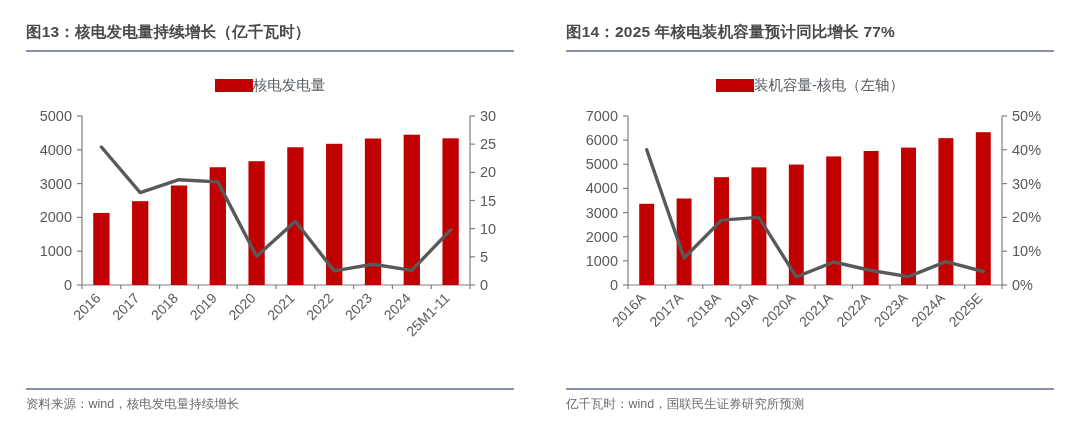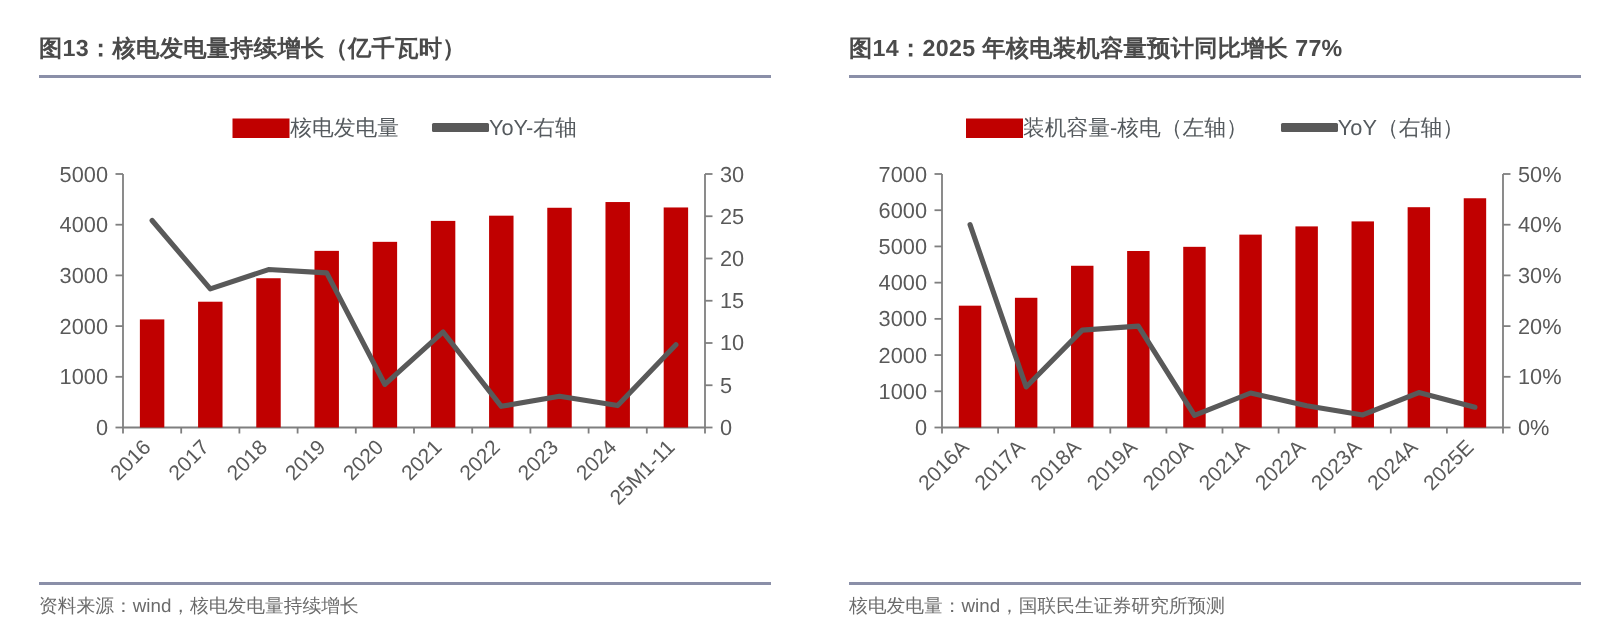--- a/index.html
+++ b/index.html
@@ -131,24 +131,20 @@
 <div class="page">
 
   <div class="panel">
     <div class="fig-title">图13：核电发电量持续增长（亿千瓦时）</div>
     <div class="title-rule"></div>
 
     <div class="legend">
       <div class="legend-item">
         <span class="swatch-bar"></span>
         <span>核电发电量</span>
-      </div>
-      <div class="legend-item">
-        <span class="swatch-line"></span>
-        <span>YoY-右轴</span>
       </div>
     </div>
 
     <div class="plot-wrap">
       <svg class="plot" id="svg-left" width="488" height="250" viewBox="0 0 488 250">
           <path d="M 56 6 L 56 175" class="axis-line"></path>
           <path d="M 56 175 L 444 175" class="axis-line"></path>
           <path d="M 444 6 L 444 175" class="axis-line"></path>
           <path d="M 51 175 L 56 175" class="tick-mark"></path>
           <text x="46" y="180" class="tick-label" text-anchor="end">0</text>
@@ -218,24 +214,20 @@
   </div>
 
   <div class="panel">
     <div class="fig-title">图14：2025 年核电装机容量预计同比增长 77%</div>
     <div class="title-rule"></div>
 
     <div class="legend">
       <div class="legend-item">
         <span class="swatch-bar"></span>
         <span>装机容量-核电（左轴）</span>
-      </div>
-      <div class="legend-item">
-        <span class="swatch-line"></span>
-        <span>YoY（右轴）</span>
       </div>
     </div>
 
     <div class="plot-wrap">
       <svg class="plot" id="svg-right" width="488" height="250" viewBox="0 0 488 250">
           <path d="M 62 6 L 62 175" class="axis-line"></path>
           <path d="M 62 175 L 436 175" class="axis-line"></path>
           <path d="M 436 6 L 436 175" class="axis-line"></path>
           <path d="M 57 175 L 62 175" class="tick-mark"></path>
           <text x="52" y="180" class="tick-label" text-anchor="end">0</text>
@@ -295,17 +287,17 @@
           <text x="267.7" y="189" class="cat-label" text-anchor="end" transform="rotate(-45 267.7 189)">2021A</text>
           <text x="305.1" y="189" class="cat-label" text-anchor="end" transform="rotate(-45 305.1 189)">2022A</text>
           <text x="342.5" y="189" class="cat-label" text-anchor="end" transform="rotate(-45 342.5 189)">2023A</text>
           <text x="379.9" y="189" class="cat-label" text-anchor="end" transform="rotate(-45 379.9 189)">2024A</text>
           <text x="417.3" y="189" class="cat-label" text-anchor="end" transform="rotate(-45 417.3 189)">2025E</text>
         </svg>
     </div>
 
     <div class="footer">
       <div class="footer-rule"></div>
-      <div class="footer-text">核电发电量：wind，国联民生证券研究所预测</div>
+      <div class="footer-text">亿千瓦时：wind，国联民生证券研究所预测</div>
     </div>
   </div>
 
 </div>
 
 </body></html>

